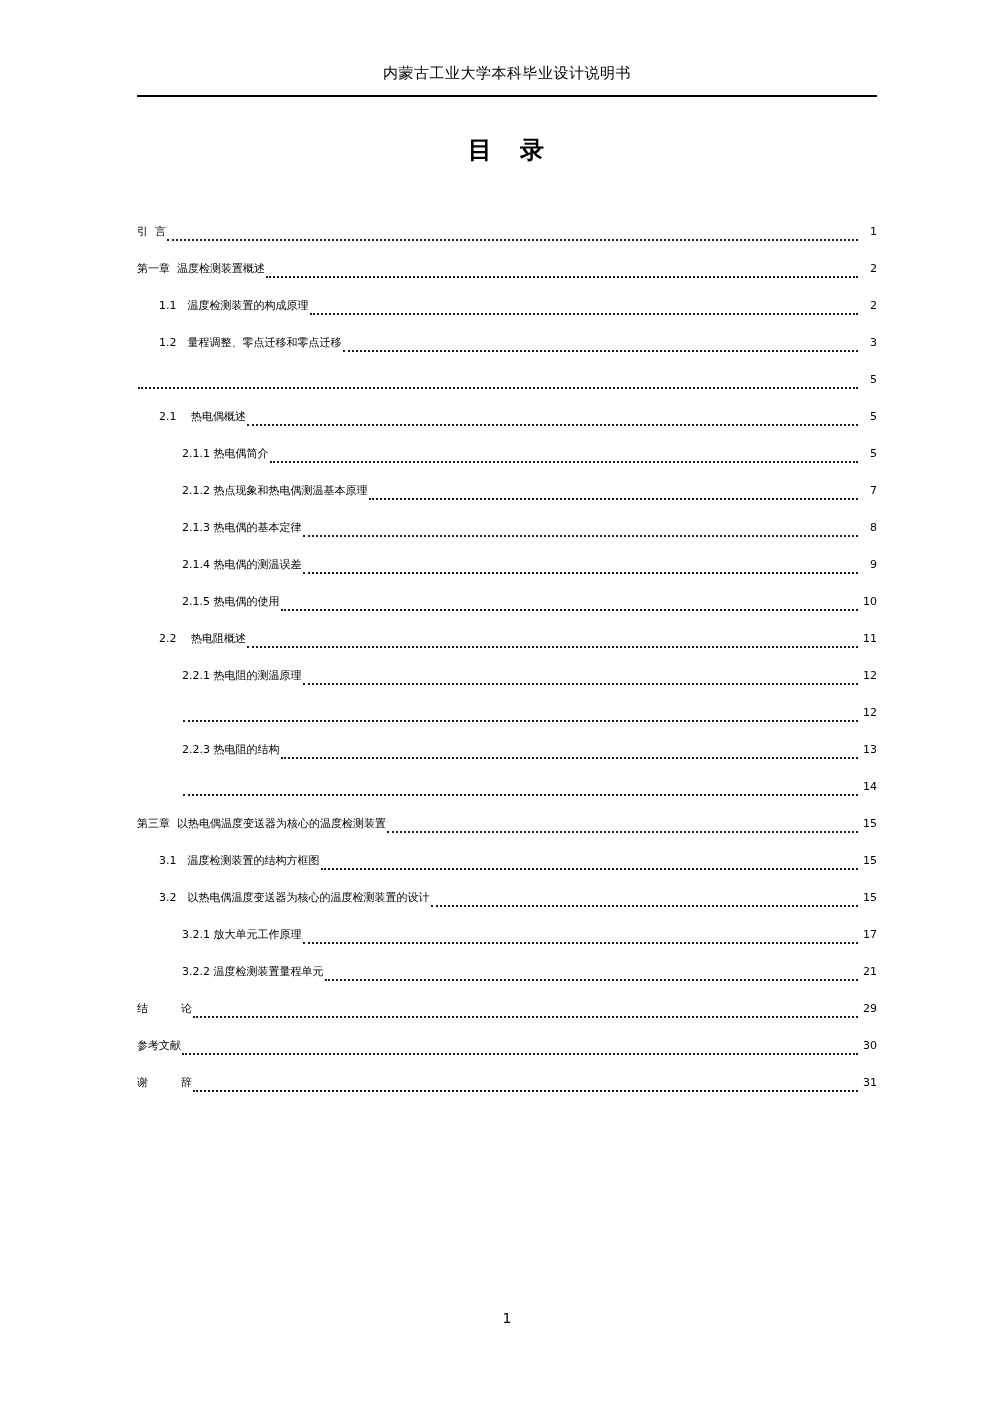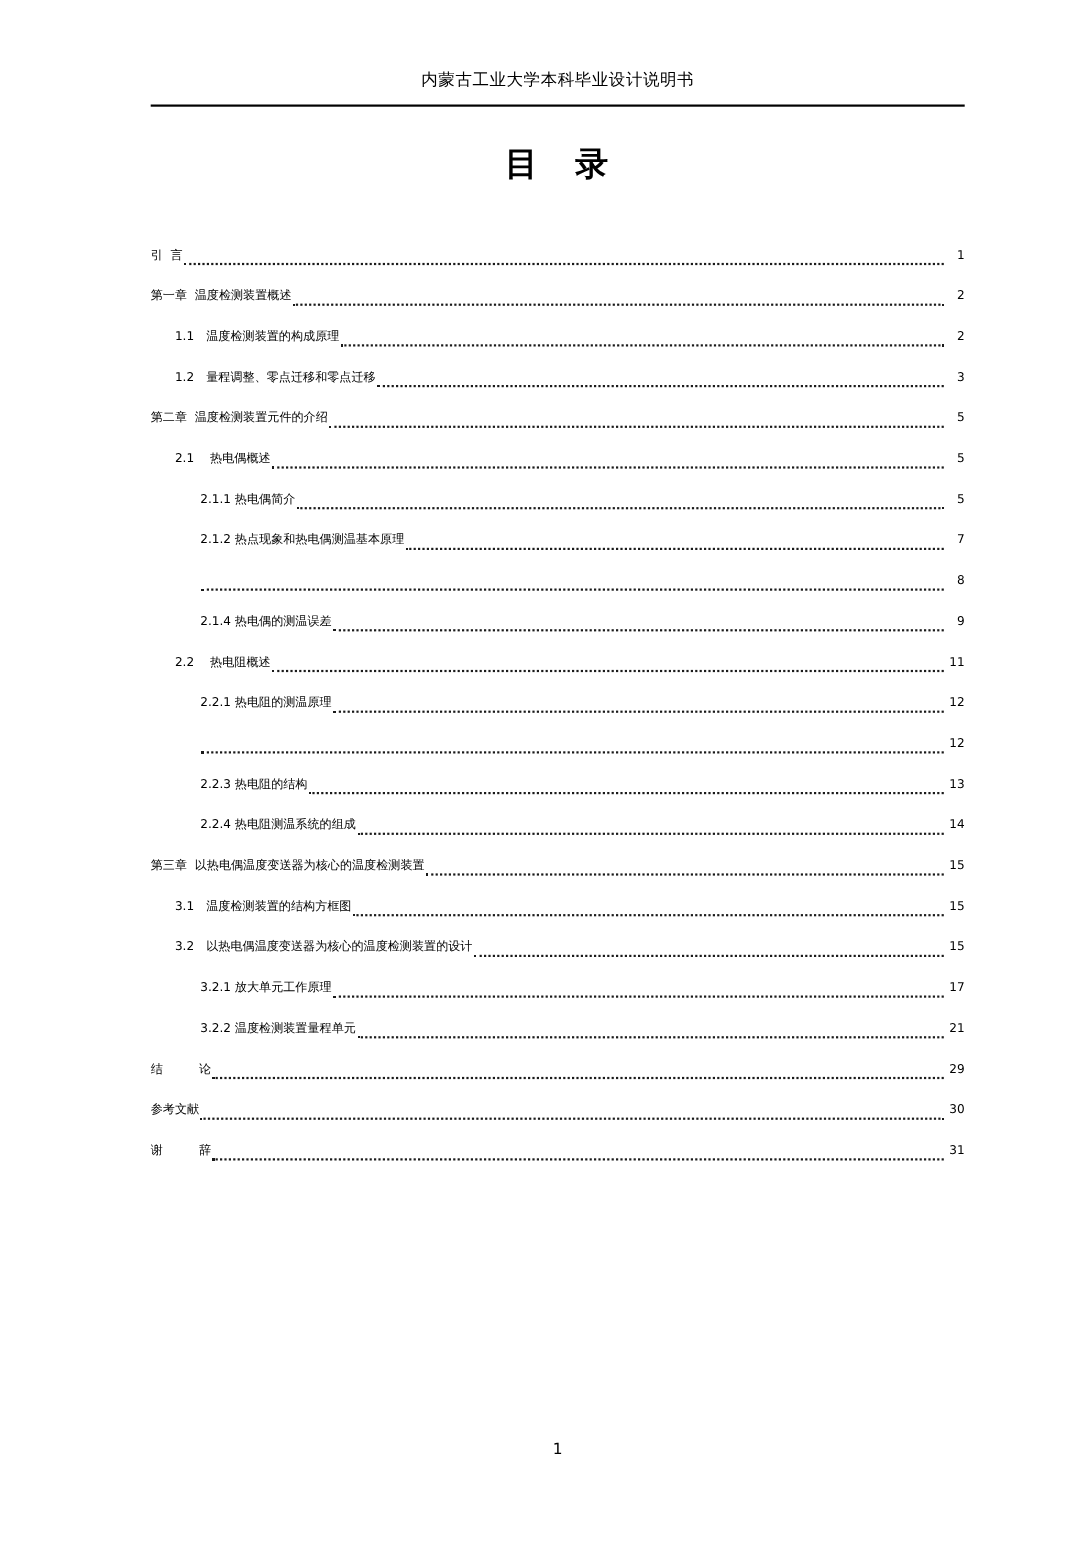--- a/index.html
+++ b/index.html
@@ -48,21 +48,21 @@
     border-top: 2px solid #000;
   }
 
   
   .doc-title {
     position: absolute;
     left: 137px;
     top: 128px;
     width: 740px;
     text-align: center;
-    font-size: 30px;
+    font-size: 24px;
     font-weight: bold;
     letter-spacing: 2px;
     line-height: 44px;
     white-space: pre;
   }
 
   
   .toc {
     position: absolute;
     left: 137px;
@@ -128,31 +128,32 @@
   </div>
   <div class="header-rule"></div>
 
   <div class="doc-title">目　录</div>
 
   <div class="toc" id="toc-root">
       <div class="toc-entry lvl1"><span class="label">引  言</span><span class="leader"></span><span class="pageno">1</span></div>
       <div class="toc-entry lvl1"><span class="label">第一章  温度检测装置概述</span><span class="leader"></span><span class="pageno">2</span></div>
       <div class="toc-entry lvl2"><span class="label">1.1　温度检测装置的构成原理</span><span class="leader"></span><span class="pageno">2</span></div>
       <div class="toc-entry lvl2"><span class="label">1.2　量程调整、零点迁移和零点迁移</span><span class="leader"></span><span class="pageno">3</span></div>
-      <div class="toc-entry lvl1"><span class="label">第二章  温度检测装置元件的介绍</span><span class="leader"></span><span class="pageno">5</span></div>
+      <div class="toc-entry lvl1"><span class="leader"></span><span class="pageno">5</span></div>
       <div class="toc-entry lvl2"><span class="label">2.1　 热电偶概述</span><span class="leader"></span><span class="pageno">5</span></div>
       <div class="toc-entry lvl3"><span class="label">2.1.1 热电偶简介</span><span class="leader"></span><span class="pageno">5</span></div>
       <div class="toc-entry lvl3"><span class="label">2.1.2 热点现象和热电偶测温基本原理</span><span class="leader"></span><span class="pageno">7</span></div>
-      <div class="toc-entry lvl3"><span class="leader"></span><span class="pageno">8</span></div>
+      <div class="toc-entry lvl3"><span class="label">2.1.3 热电偶的基本定律</span><span class="leader"></span><span class="pageno">8</span></div>
       <div class="toc-entry lvl3"><span class="label">2.1.4 热电偶的测温误差</span><span class="leader"></span><span class="pageno">9</span></div>
+      <div class="toc-entry lvl3"><span class="label">2.1.5 热电偶的使用</span><span class="leader"></span><span class="pageno">10</span></div>
       <div class="toc-entry lvl2"><span class="label">2.2　 热电阻概述</span><span class="leader"></span><span class="pageno">11</span></div>
       <div class="toc-entry lvl3"><span class="label">2.2.1 热电阻的测温原理</span><span class="leader"></span><span class="pageno">12</span></div>
       <div class="toc-entry lvl3"><span class="leader"></span><span class="pageno">12</span></div>
       <div class="toc-entry lvl3"><span class="label">2.2.3 热电阻的结构</span><span class="leader"></span><span class="pageno">13</span></div>
-      <div class="toc-entry lvl3"><span class="label">2.2.4 热电阻测温系统的组成</span><span class="leader"></span><span class="pageno">14</span></div>
+      <div class="toc-entry lvl3"><span class="leader"></span><span class="pageno">14</span></div>
       <div class="toc-entry lvl1"><span class="label">第三章  以热电偶温度变送器为核心的温度检测装置</span><span class="leader"></span><span class="pageno">15</span></div>
       <div class="toc-entry lvl2"><span class="label">3.1　温度检测装置的结构方框图</span><span class="leader"></span><span class="pageno">15</span></div>
       <div class="toc-entry lvl2"><span class="label">3.2　以热电偶温度变送器为核心的温度检测装置的设计</span><span class="leader"></span><span class="pageno">15</span></div>
       <div class="toc-entry lvl3"><span class="label">3.2.1 放大单元工作原理</span><span class="leader"></span><span class="pageno">17</span></div>
       <div class="toc-entry lvl3"><span class="label">3.2.2 温度检测装置量程单元</span><span class="leader"></span><span class="pageno">21</span></div>
       <div class="toc-entry lvl1"><span class="label">结　　　论</span><span class="leader"></span><span class="pageno">29</span></div>
       <div class="toc-entry lvl1"><span class="label">参考文献</span><span class="leader"></span><span class="pageno">30</span></div>
       <div class="toc-entry lvl1"><span class="label">谢　　　辞</span><span class="leader"></span><span class="pageno">31</span></div>
     </div>
 

